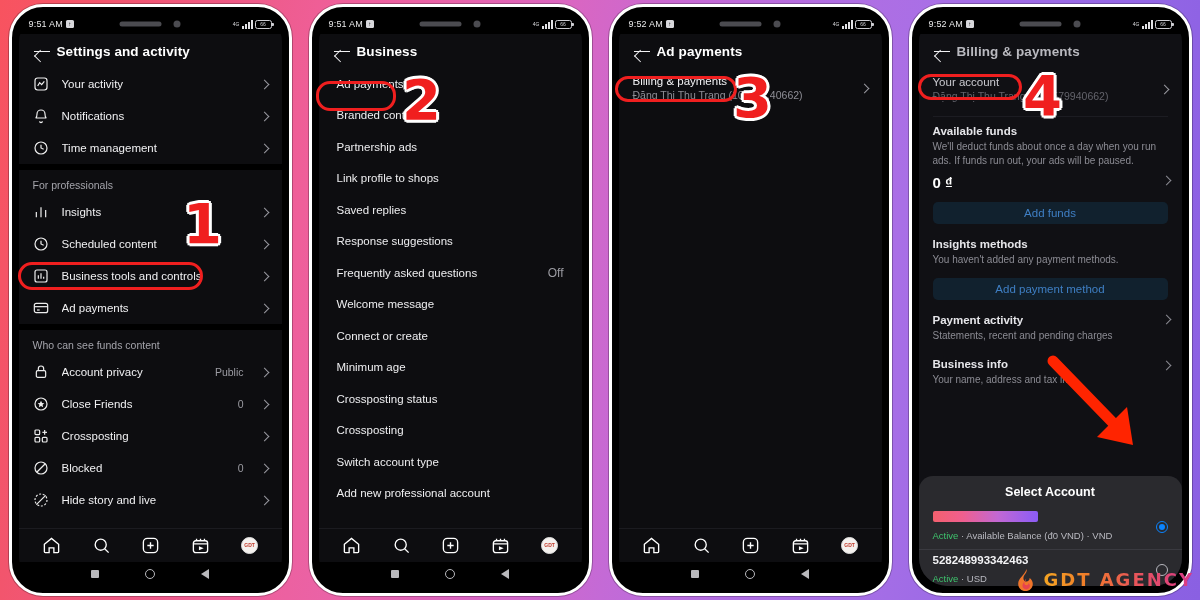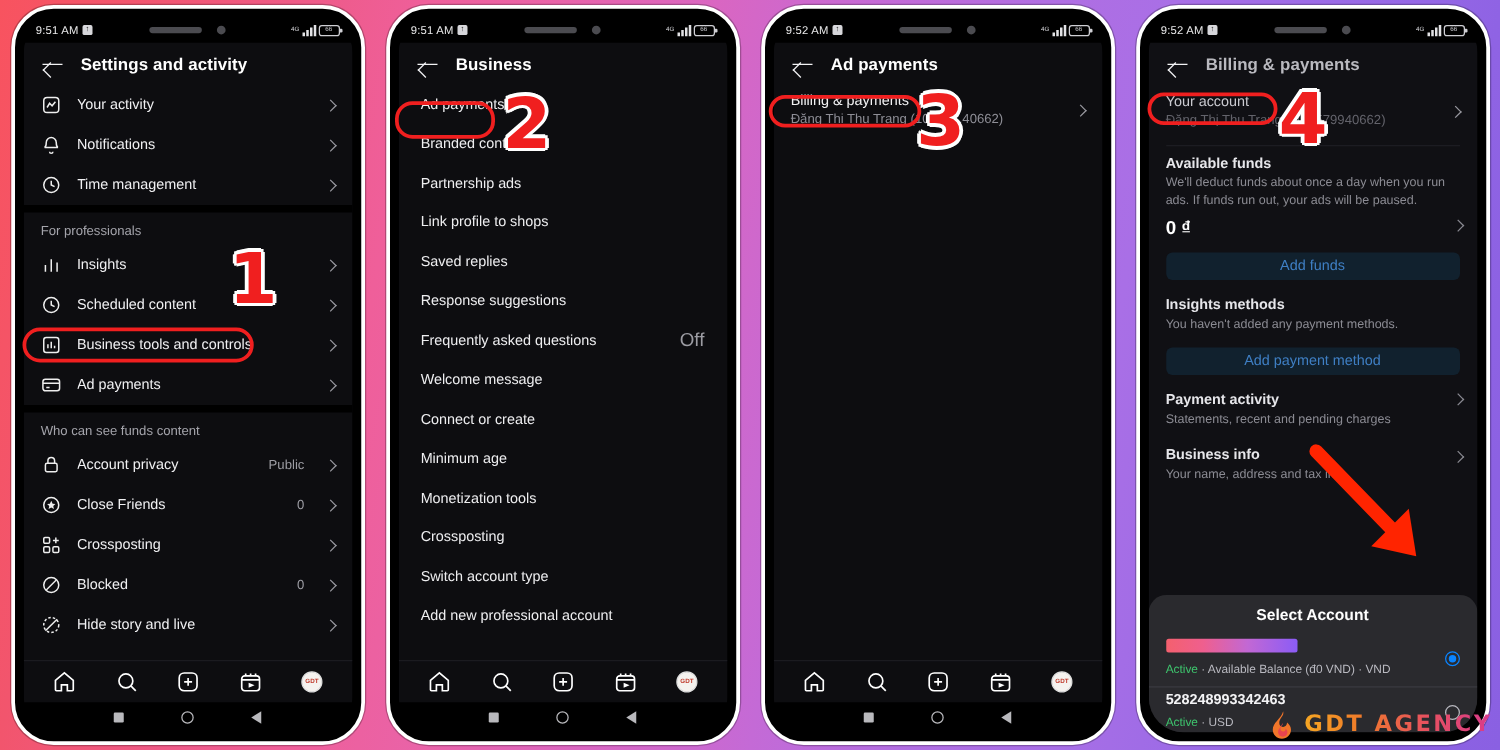--- a/index.html
+++ b/index.html
@@ -86,21 +86,21 @@
     line-height: 7px;
   }
   .batt::after {
     content:''; position: absolute; right: -3px; top: 2.5px;
     width: 1.5px; height: 3px; background:#cfcfd4; border-radius: 0 1px 1px 0;
   }
 
   
   .app-header {
     height: 34px; flex: 0 0 34px;
-    display: flex; align-items: center; gap: 14px;
+    display: flex; align-items: center; gap: 6px;
     padding: 0 14px;
     background: #0d0d10;
   }
   .back-arrow {
     width: 18px; height: 18px; position: relative; flex: 0 0 18px;
   }
   .back-arrow::before {
     content:''; position:absolute; left:1px; top:8.5px; width:16px; height:1.6px;
     background:#f2f2f4;
   }
@@ -173,21 +173,21 @@
   }
 
   
   .plain-row {
     padding: 0 18px;
     height: 31.5px;
     display:flex; align-items:center;
     color:#eeeef0; font-size:11.5px;
   }
   .plain-row .lbl { flex:1; }
-  .plain-row .val { color:#9c9ca3; font-size:15px; }
+  .plain-row .val { color:#9c9ca3; font-size:12px; }
 
   
   .two-line-row {
     display:flex; align-items:center; gap:8px;
     padding: 6px 14px; min-height:40px;
   }
   .two-line-row .txt { flex:1; }
   .two-line-row .t1 { color:#f2f2f4; font-size:11.5px; }
   .two-line-row .t2 { color:#8e8e96; font-size:10.5px; margin-top:2px; }
   .link-row {
@@ -567,21 +567,21 @@
           <div class="plain-row">
               <span class="lbl">Welcome message</span>
             </div>
           <div class="plain-row">
               <span class="lbl">Connect or create</span>
             </div>
           <div class="plain-row">
               <span class="lbl">Minimum age</span>
             </div>
           <div class="plain-row">
-              <span class="lbl">Monetization tools</span>
+              <span class="lbl">Crossposting status</span>
             </div>
           <div class="plain-row">
               <span class="lbl">Crossposting</span>
             </div>
           <div class="plain-row">
               <span class="lbl">Switch account type</span>
             </div>
           <div class="plain-row">
               <span class="lbl">Add new professional account</span>
             </div>

